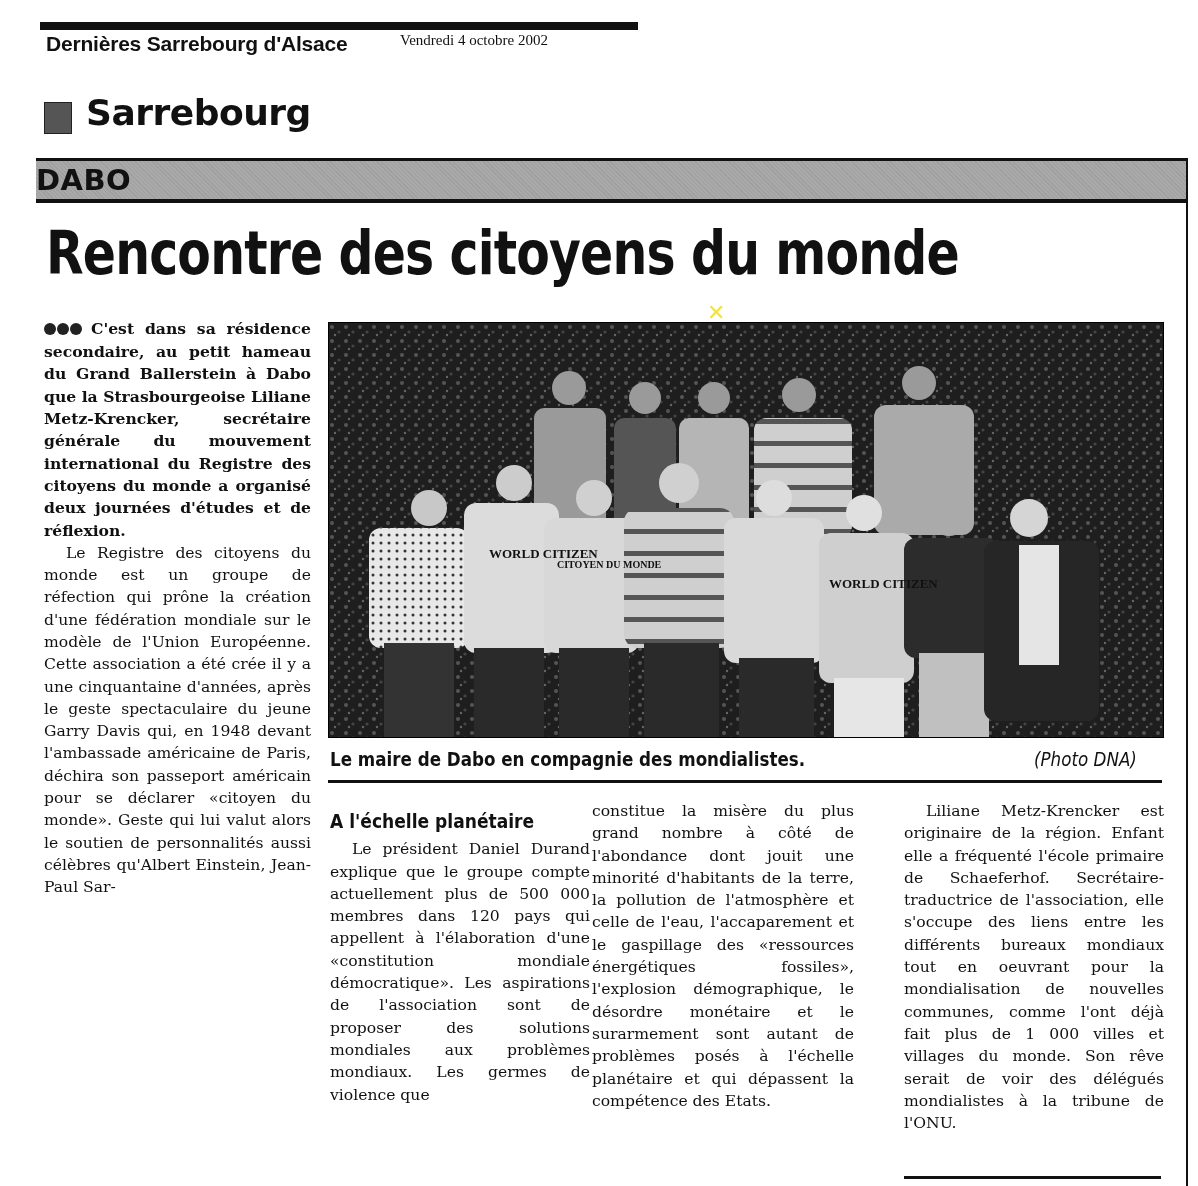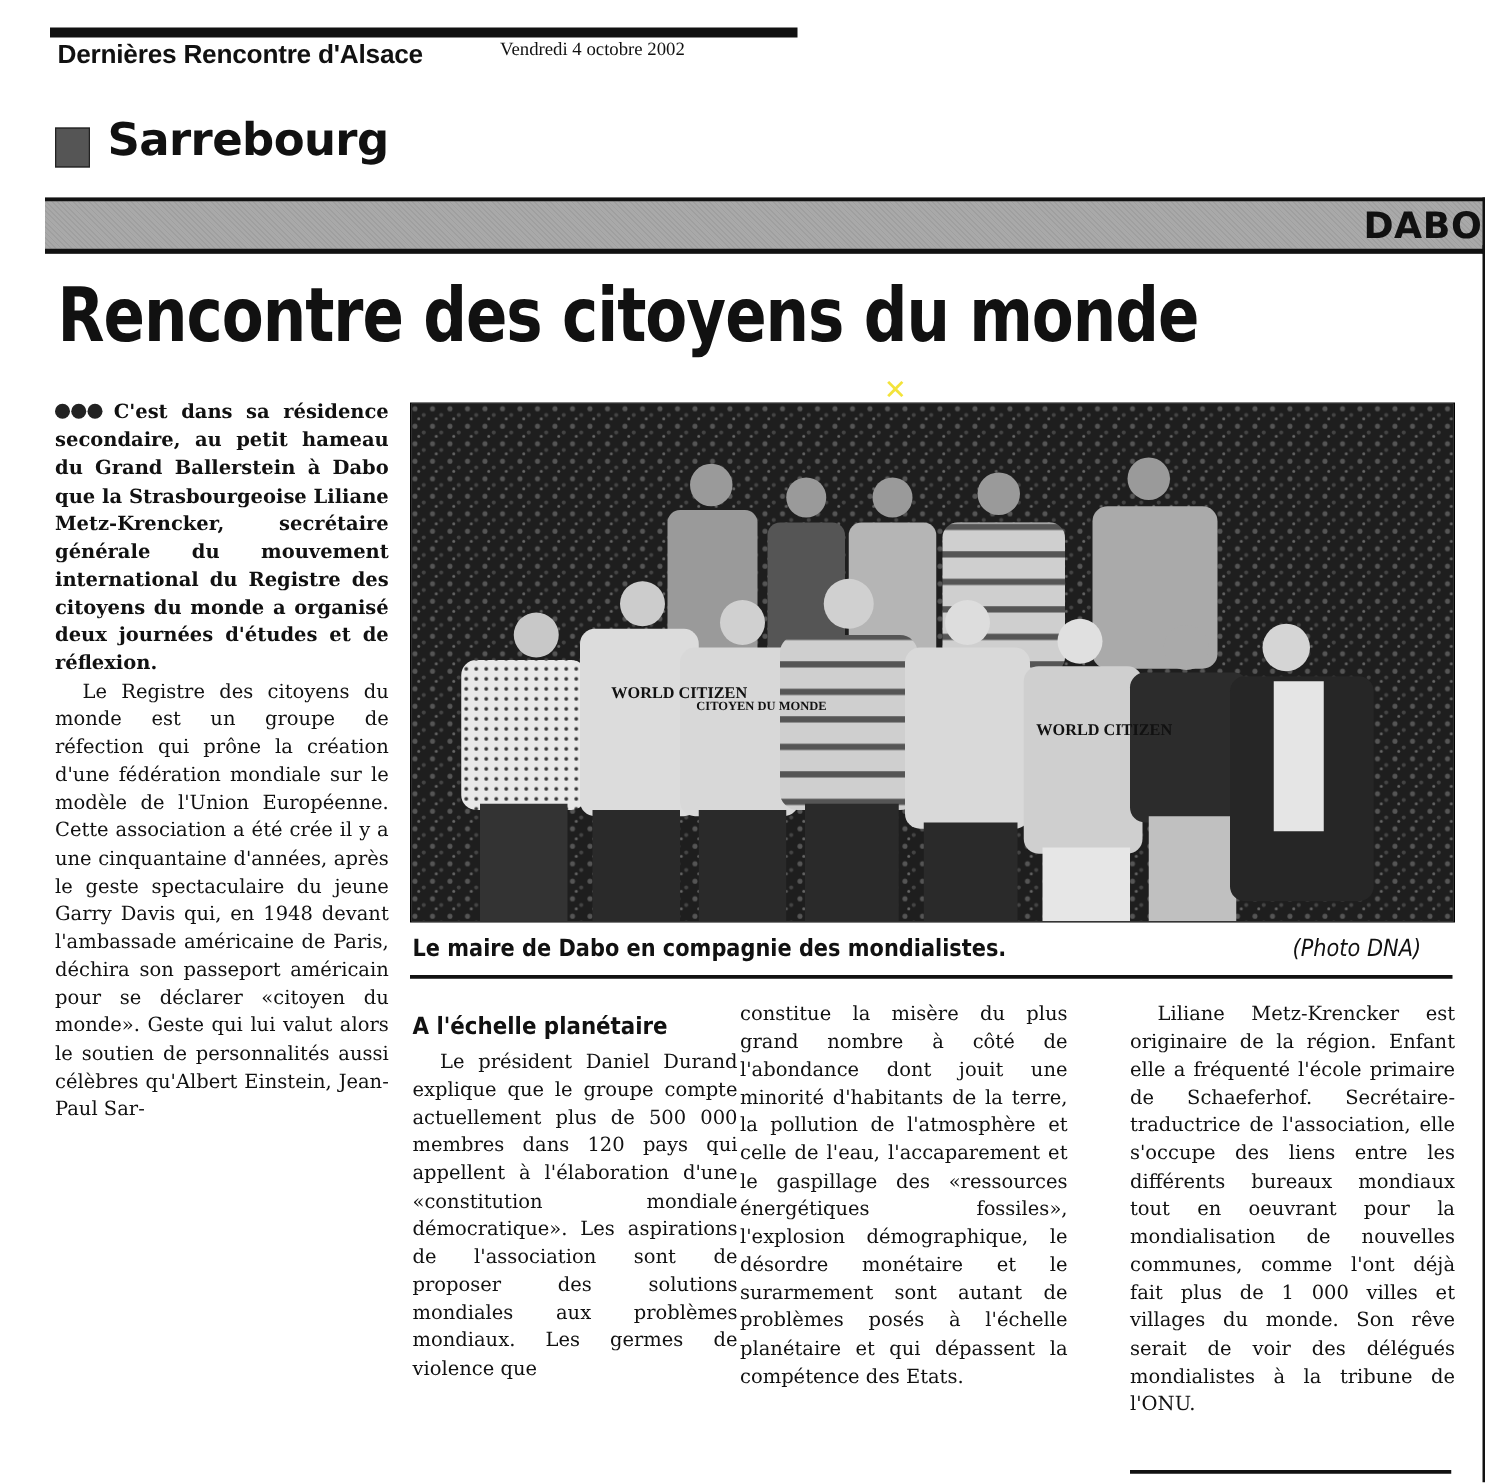--- a/index.html
+++ b/index.html
@@ -11,21 +11,21 @@
   .paper-name { left:46px; top:32px; font-family:"Liberation Sans", sans-serif; font-weight:bold; font-size:21px; letter-spacing:-0.2px; }
   .paper-date { left:400px; top:32px; font-family:"Liberation Serif", serif; font-size:15px; }
 
   .section-box { left:44px; top:102px; width:26px; height:30px; background:#555; border:1px solid #222; }
   .section-name { left:86px; top:92px; font-family:"DejaVu Sans", sans-serif; font-weight:bold; font-size:36px; letter-spacing:-0.5px; }
 
   
   .kicker { left:36px; top:158px; width:1150px; height:38px; background:#a9a9a9;
     background-image: repeating-linear-gradient(45deg, rgba(0,0,0,0.06) 0 1px, transparent 1px 3px);
     border-top:3px solid #111; border-bottom:4px solid #111; border-right:2px solid #111;
-    display:flex; align-items:center; justify-content:flex-end; }
+    display:flex; align-items:center; justify-content:flex-start; }
   .kicker span { font-family:"DejaVu Sans", sans-serif; font-weight:bold; font-size:29px; letter-spacing:0.5px; }
   .right-rule { left:1186px; top:196px; width:2px; height:990px; background:#111; }
 
   .headline { left:46px; top:218px; font-family:"DejaVu Sans", sans-serif; font-weight:bold; font-size:60px;
     transform:scaleX(0.815); transform-origin:left top; letter-spacing:-1px; white-space:nowrap; }
   .mark { left:707px; top:300px; color:#f3e33a; font-family:"DejaVu Sans", sans-serif; font-weight:bold; font-size:22px; }
 
   
   .col { font-family:"DejaVu Serif", serif; font-size:15.6px; line-height:22.3px; text-align:justify; hyphens:manual; }
   .col p { margin:0; text-indent:22px; }
@@ -51,21 +51,21 @@
     transform:scaleX(0.88); transform-origin:left; white-space:nowrap; }
   .credit { left:1034px; top:748px; font-family:"DejaVu Sans", sans-serif; font-style:italic; font-size:19px;
     transform:scaleX(0.88); transform-origin:left; white-space:nowrap; }
   .caption-rule { left:328px; top:780px; width:834px; height:3px; background:#111; }
   .bottom-rule { left:904px; top:1176px; width:257px; height:3px; background:#111; }
 </style>
 </head>
 <body>
 
 <div class="abs top-rule"></div>
-<div class="abs paper-name">Dernières Rencontre d'Alsace</div>
+<div class="abs paper-name">Dernières Sarrebourg d'Alsace</div>
 <div class="abs paper-date">Vendredi 4 octobre 2002</div>
 
 <div class="abs section-box"></div>
 <div class="abs section-name">Sarrebourg</div>
 
 <div class="abs kicker">
   <span>DABO</span>
 </div>
 <div class="abs right-rule"></div>
 

